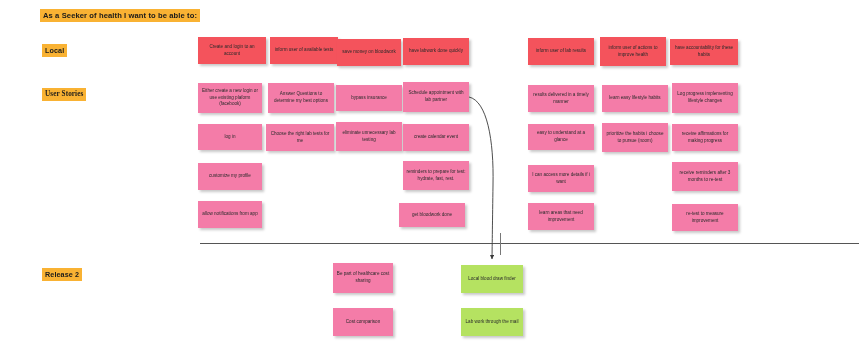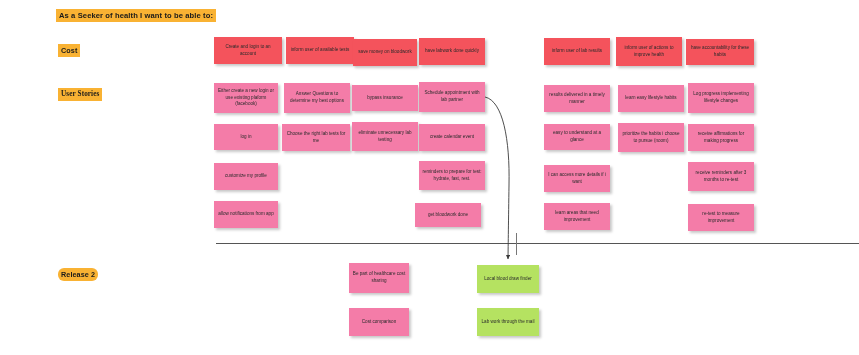--- a/index.html
+++ b/index.html
@@ -10,41 +10,41 @@
   body {
     width: 859px;
     height: 355px;
     background: #ffffff;
     font-family: "Liberation Sans", sans-serif;
     overflow: hidden;
     position: relative;
   }
   #board {
     position: absolute;
-    left: 16px; top: 0;
+    left: 0; top: 0;
     width: 708px;
     height: 355px;
   }
 
   
   .hl {
     position: absolute;
     background: #F9B233;
     color: #1a1a1a;
     font-size: 7.2px;
     font-weight: 700;
     letter-spacing: 0.1px;
     line-height: 1;
     padding: 2.5px 3px 3px 3px;
     white-space: nowrap;
   }
   #title-label  { left: 40px;  top: 9px;  font-size: 7.6px; }
   #epic-label   { left: 42px;  top: 44px; }
   #stories-label{ left: 42px;  top: 88px; font-family: Liberation Serif, serif; }
-  #release2-label{left: 42px;  top: 268px; border-radius: 6px;}
+  #release2-label{left: 42px;  top: 268px;}
 
   
   .card {
     position: absolute;
     box-sizing: border-box;
     display: flex;
     align-items: center;
     justify-content: center;
     text-align: center;
     font-size: 4.6px;
@@ -84,21 +84,21 @@
     pointer-events: none;
   }
 </style>
 </head>
 <body>
 
 <div id="board">
 
   <div class="hl" id="title-label">As a Seeker of health I want to be able to:</div>
 
-  <div class="hl" id="epic-label">Cost</div>
+  <div class="hl" id="epic-label">Local</div>
 
   <div class="hl" id="stories-label">User Stories</div>
 
   <div class="hl" id="release2-label">Release 2</div>
 
   <div id="divider-h"></div>
   <div id="divider-v"></div>
 
   <div id="epic-layer">
       <div class="card epic" style="left: 198px; top: 37px; width: 68px; height: 27px;">

